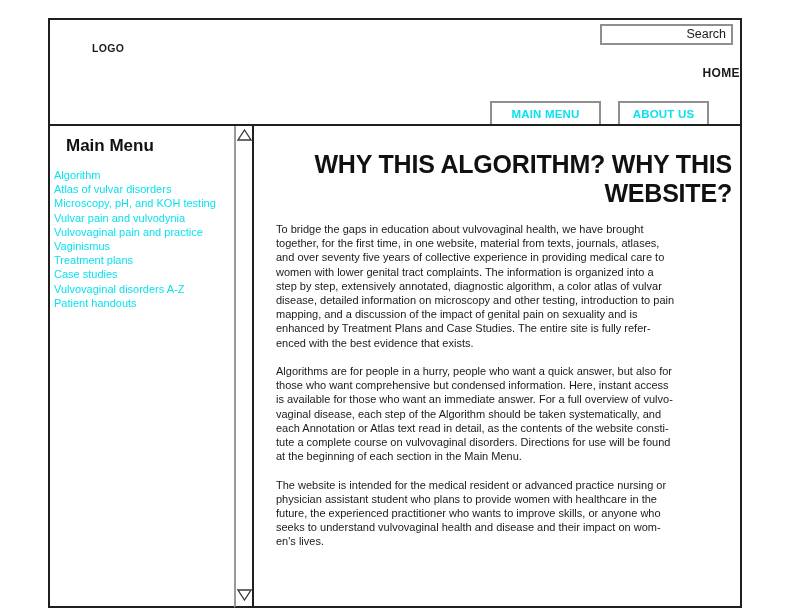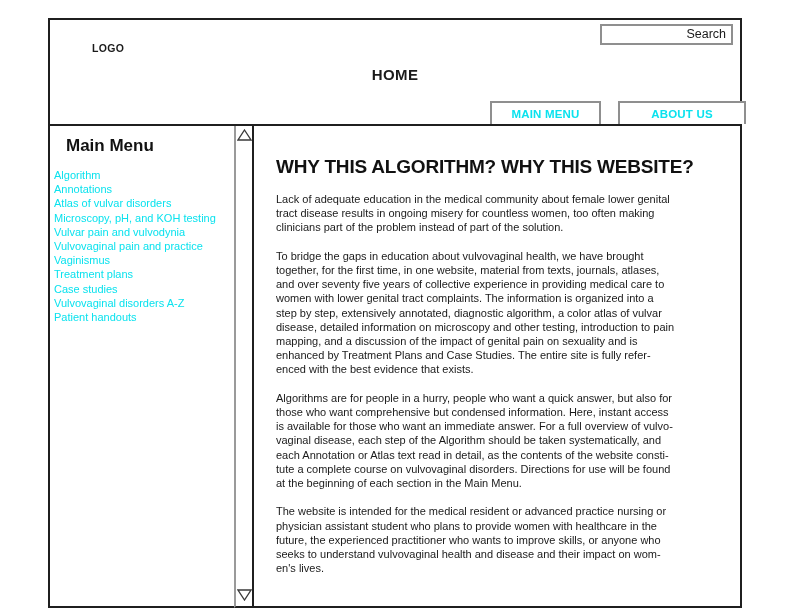--- a/index.html
+++ b/index.html
@@ -14,36 +14,36 @@
   }
   .logo{
     position:absolute;left:42px;top:22px;
     font-size:10.5px;font-weight:bold;letter-spacing:.3px;
   }
   .site-title{
     position:absolute;left:0;right:0;top:9px;text-align:center;
     font-size:20px;font-weight:bold;letter-spacing:-.2px;
   }
   .home-link{
-    position:absolute;left:0;right:0;top:46px;text-align:center;
-    font-size:15px;font-weight:bold;letter-spacing:.4px;
+    position:absolute;left:0;right:0;top:46px;text-align:right;
+    font-size:12px;font-weight:bold;letter-spacing:.4px;
   }
   .search-box{
     position:absolute;right:7px;top:4px;width:133px;height:21px;
     border:2px solid #8f8f8f;box-sizing:border-box;background:#fff;
     font-size:12.5px;text-align:right;padding:1px 5px 16px 0;
   }
   .tab{
     position:absolute;bottom:0;height:23px;background:#fff;
     border:2px solid #8f8f8f;border-bottom:none;box-sizing:border-box;
     display:flex;align-items:center;justify-content:center;
     color:#0ae2ee;font-size:11.5px;font-weight:bold;letter-spacing:.2px;
   }
   .tab-main-menu{left:440px;width:111px;}
-  .tab-about-us{left:568px;width:128px;justify-content:center;}
+  .tab-about-us{left:568px;width:91px;justify-content:center;}
   
   .sidebar{
     position:absolute;left:48px;top:126px;width:186px;height:482px;
     border:2px solid #1f1f1f;border-top:none;border-right:none;
     box-sizing:border-box;background:#fff;
   }
   .sidebar-title{
     margin:10px 0 12px 16px;font-size:17px;font-weight:bold;color:#111;
   }
   .menu{margin-left:4px;width:164px;}
@@ -60,21 +60,21 @@
   .scroll-arrow.up{top:1px;}
   .scroll-arrow.down{bottom:1px;}
   
   .content{
     position:absolute;left:254px;top:126px;width:488px;height:482px;
     border:2px solid #1f1f1f;border-top:none;border-left:none;
     box-sizing:border-box;background:#fff;
   }
   .content-inner{padding:23px 8px 0 22px;}
   .content-heading{
-    margin:7px 0 14px 0;font-size:19px;font-weight:bold;letter-spacing:-.2px;color:#111;
+    margin:1px 0 14px 0;font-size:25px;font-weight:bold;letter-spacing:-.2px;color:#111;text-align:right;
   }
   .body-paragraph{
     margin:0 0 14.2px 0;max-width:456px;
     font-size:11px;line-height:14.2px;color:#1a1a1a;white-space:pre-line;
   }
 </style>
 </head>
 <body>
 
 <div class="page">
@@ -88,21 +88,20 @@
     </div>
     <div class="tab tab-about-us">
       <span>ABOUT US</span>
     </div>
   </div>
 
   <div class="sidebar">
     <div class="sidebar-title">Main Menu</div>
     <div class="menu">
       <div class="menu-item">Algorithm</div>
-      <div class="menu-item">Annotations</div>
       <div class="menu-item">Atlas of vulvar disorders</div>
       <div class="menu-item">Microscopy, pH, and KOH testing</div>
       <div class="menu-item">Vulvar pain and vulvodynia</div>
       <div class="menu-item">Vulvovaginal pain and practice</div>
       <div class="menu-item">Vaginismus</div>
       <div class="menu-item">Treatment plans</div>
       <div class="menu-item">Case studies</div>
       <div class="menu-item">Vulvovaginal disorders A-Z</div>
       <div class="menu-item">Patient handouts</div>
     </div>
@@ -117,23 +116,20 @@
     <span class="scroll-arrow down">
       <svg width="15" height="12" viewBox="0 0 15 12">
         <polygon points="1,1 14,1 7.5,11" fill="#ffffff" stroke="#3a3a3a" stroke-width="1.3"></polygon>
       </svg>
     </span>
   </div>
 
   <div class="content">
     <div class="content-inner">
       <h1 class="content-heading">WHY THIS ALGORITHM? WHY THIS WEBSITE?</h1>
-      <p class="body-paragraph">Lack of adequate education in the medical community about female lower genital
-tract disease results in ongoing misery for countless women, too often making
-clinicians part of the problem instead of part of the solution.</p>
       <p class="body-paragraph">To bridge the gaps in education about vulvovaginal health, we have brought
 together, for the first time, in one website, material from texts, journals, atlases,
 and over seventy five years of collective experience in providing medical care to
 women with lower genital tract complaints. The information is organized into a
 step by step, extensively annotated, diagnostic algorithm, a color atlas of vulvar
 disease, detailed information on microscopy and other testing, introduction to pain
 mapping, and a discussion of the impact of genital pain on sexuality and is
 enhanced by Treatment Plans and Case Studies. The entire site is fully refer-
 enced with the best evidence that exists.</p>
       <p class="body-paragraph">Algorithms are for people in a hurry, people who want a quick answer, but also for

